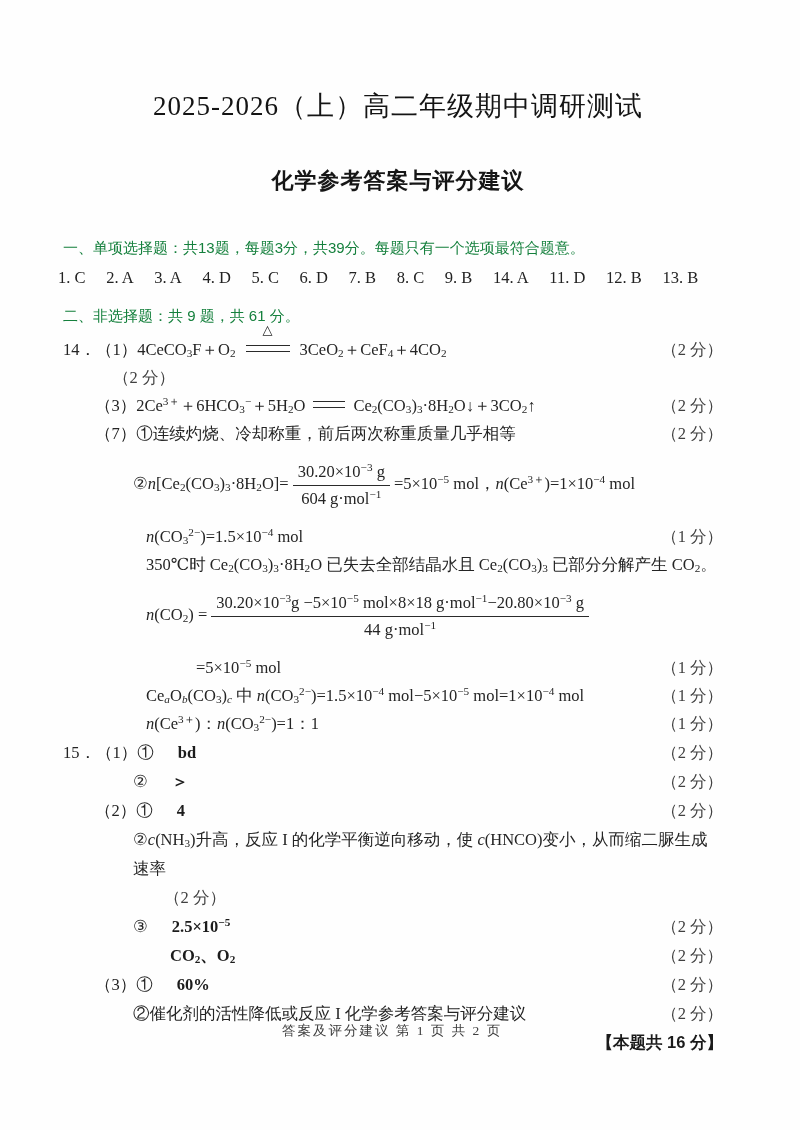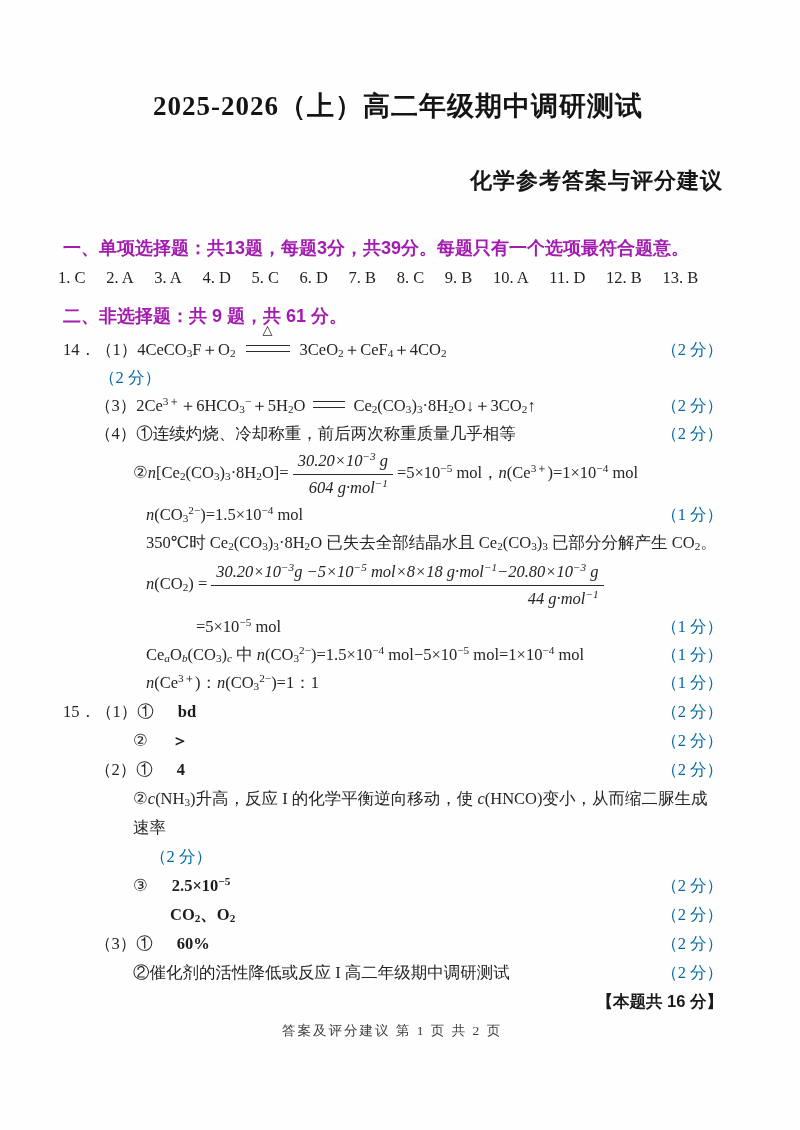--- a/index.html
+++ b/index.html
@@ -4,48 +4,48 @@
 <style>
   html,body{margin:0;padding:0;background:#e8e8e8;}
   .page{
     position:relative;width:800px;height:1130px;margin:0 auto;
     background:#fefefe;color:#242424;overflow:hidden;
     font-family:"Liberation Serif","DejaVu Serif",serif;
     font-size:16.5px;
   }
   .inner{padding:88px 77px 0 63px;}
   .title{
-    font-size:27px;font-weight:bold;text-align:center;color:#141414;
+    font-size:27px;font-weight:normal;text-align:center;color:#141414;
     margin:0 0 42px 10px;line-height:36px;letter-spacing:1px;
   }
   .subtitle{
-    font-size:22px;font-weight:bold;text-align:right;color:#161616;
+    font-size:22px;font-weight:bold;text-align:center;color:#161616;
     margin:0 0 40px 10px;line-height:30px;letter-spacing:1px;
   }
   .sec-head{
     font-family:"Liberation Sans","DejaVu Sans",sans-serif;
-    font-weight:bold;font-size:18px;color:#a21caf;
+    font-weight:normal;font-size:15px;color:#15803d;
     line-height:24px;margin:0 0 6px;
   }
   .sec-head.second{margin:14px 0 8px;}
   .choices{
     line-height:24px;margin:0 0 0 -5px;font-size:16.5px;color:#222;
     white-space:nowrap;
   }
   .row{display:flex;align-items:baseline;line-height:28px;min-height:28px;}
   .row .c{flex:1;}
-  .row .score{margin-left:4px;white-space:nowrap;color:#0369a1;}
+  .row .score{margin-left:18px;white-space:nowrap;color:#404040;}
   .i1{margin-left:32px;}
   .i2{margin-left:70px;}
   .i3{margin-left:83px;}
   .i4{margin-left:133px;}
   .frow{align-items:center;}
   .frow.h50{min-height:50px;}
   .frow.h56{min-height:56px;}
-  .frac{display:inline-block;text-align:right;vertical-align:middle;margin:1px 4px;line-height:24px;font-style:italic;}
+  .frac{display:inline-block;text-align:center;vertical-align:middle;margin:12px 4px;line-height:24px;}
   .frac .num{display:block;border-bottom:1.5px solid #2a2a2a;padding:0 5px 1px;}
   .frac .den{display:block;padding:1px 5px 0;}
   sub,sup{font-size:0.68em;line-height:0;}
   sup{vertical-align:0.55em;}
   sub{vertical-align:-0.2em;}
   b{font-weight:bold;color:#1c1c1c;padding-left:24px;}
   .eq,.eqd{
     display:inline-block;height:5px;box-sizing:content-box;
     border-top:1.6px solid #2a2a2a;border-bottom:1.6px solid #2a2a2a;
     vertical-align:3px;
@@ -69,38 +69,38 @@
 </head>
 <body>
 
 <div class="page">
   <div class="inner">
 
     <h1 class="title">2025-2026（上）高二年级期中调研测试</h1>
     <h2 class="subtitle">化学参考答案与评分建议</h2>
 
     <div class="sec-head">一、单项选择题：共13题，每题3分，共39分。每题只有一个选项最符合题意。</div>
-    <div class="choices">1. C  2. A  3. A  4. D  5. C  6. D  7. B  8. C  9. B  10. A  11. D  12. B  13. B</div>
+    <div class="choices">1. C  2. A  3. A  4. D  5. C  6. D  7. B  8. C  9. B  14. A  11. D  12. B  13. B</div>
 
     <div class="sec-head second">二、非选择题：共 9 题，共 61 分。</div>
 
     <div class="q14">
       <div class="row">
         <span class="c">14．（1）4CeCO<sub>3</sub>F＋O<sub>2</sub><span class="eqd"><span class="tri">△</span></span>3CeO<sub>2</sub>＋CeF<sub>4</sub>＋4CO<sub>2</sub></span>
         <span class="score">（2 分）</span>
       </div>
       <div class="row i1">
         <span class="score">（2 分）</span>
       </div>
       <div class="row i1">
         <span class="c">（3）2Ce<sup>3＋</sup>＋6HCO<sub>3</sub><sup>−</sup>＋5H<sub>2</sub>O<span class="eq"></span>Ce<sub>2</sub>(CO<sub>3</sub>)<sub>3</sub>·8H<sub>2</sub>O↓＋3CO<sub>2</sub>↑</span>
         <span class="score">（2 分）</span>
       </div>
       <div class="row i1">
-        <span class="c">（4）①连续灼烧、冷却称重，前后两次称重质量几乎相等</span>
+        <span class="c">（7）①连续灼烧、冷却称重，前后两次称重质量几乎相等</span>
         <span class="score">（2 分）</span>
       </div>
       <div class="row frow h50 i2">
         <span class="c">
           <span>②<i>n</i>[Ce<sub>2</sub>(CO<sub>3</sub>)<sub>3</sub>·8H<sub>2</sub>O]=</span><span class="frac"><span class="num">30.20×10<sup>−3</sup> g</span><span class="den">604 g·mol<sup>−1</sup></span></span><span>=5×10<sup>−5</sup> mol，<i>n</i>(Ce<sup>3＋</sup>)=1×10<sup>−4</sup> mol</span>
         </span>
       </div>
       <div class="row i3">
         <span class="c"><i>n</i>(CO<sub>3</sub><sup>2−</sup>)=1.5×10<sup>−4</sup> mol</span>
         <span class="score">（1 分）</span>
@@ -152,21 +152,21 @@
       </div>
       <div class="row i3">
         <span class="c"><b>CO<sub>2</sub>、O<sub>2</sub></b></span>
         <span class="score">（2 分）</span>
       </div>
       <div class="row i1">
         <span class="c">（3）①<b>60%</b></span>
         <span class="score">（2 分）</span>
       </div>
       <div class="row i2">
-        <span class="c">②催化剂的活性降低或反应 I 高二年级期中调研测试</span>
+        <span class="c">②催化剂的活性降低或反应 I 化学参考答案与评分建议</span>
         <span class="score">（2 分）</span>
       </div>
       <div class="row total-row">
         <span>【本题共 16 分】</span>
       </div>
     </div>
 
   </div>
 
   <div class="footer">答案及评分建议 第 1 页 共 2 页</div>

